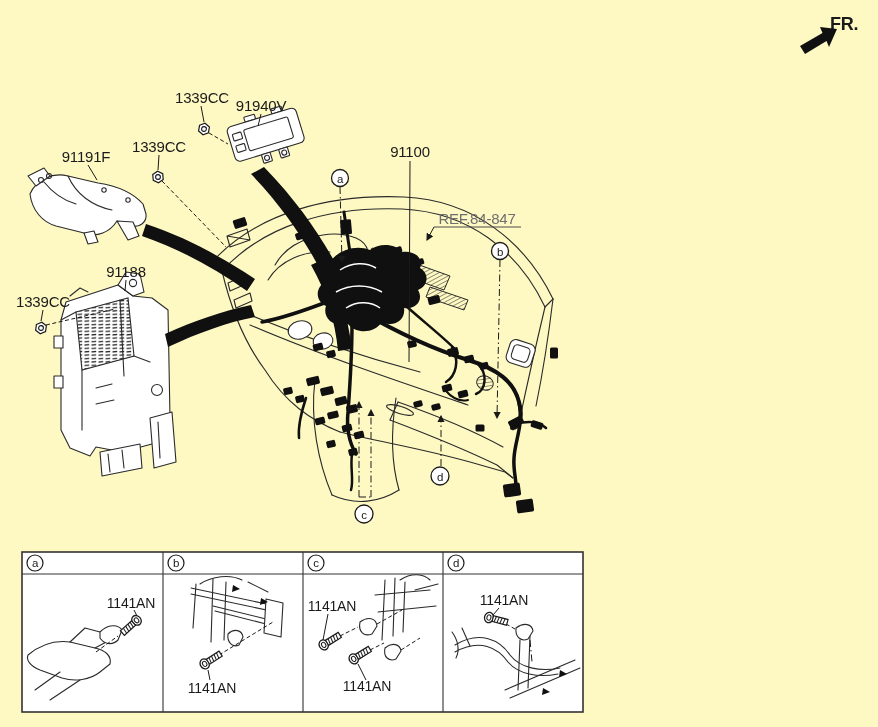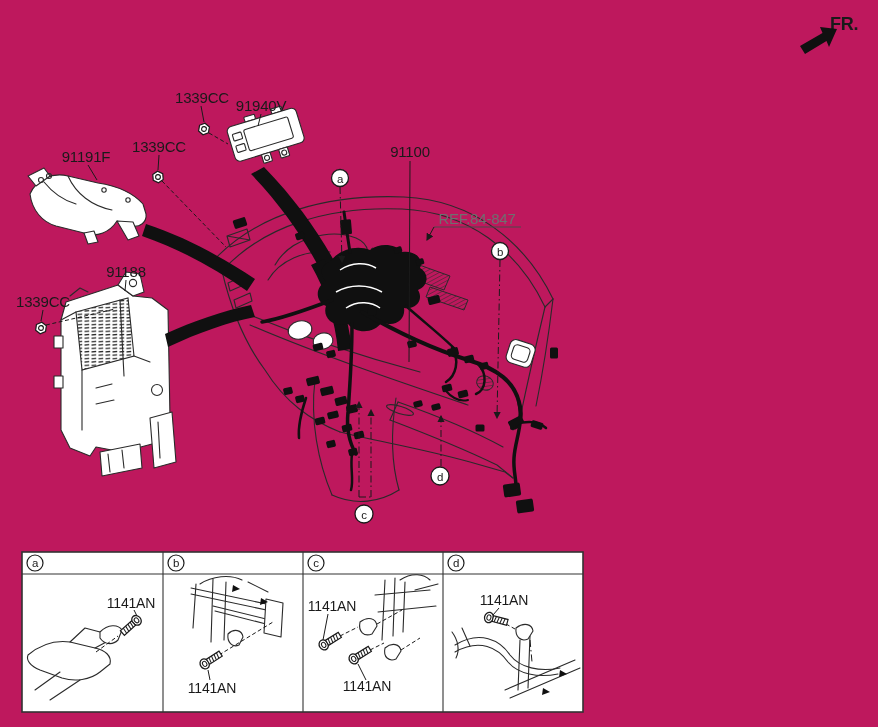--- a/index.html
+++ b/index.html
@@ -1,16 +1,16 @@
 <!DOCTYPE html>
 <html><head>
 <meta charset="utf-8">
 <style>
   html,body{margin:0;padding:0;background:#ffffff;}
-  .stage{position:relative;width:878px;height:727px;background:#be185d;overflow:hidden;
+  .stage{position:relative;width:878px;height:727px;background:#fef9c3;overflow:hidden;
          font-family:"Liberation Sans", sans-serif;}
   svg{position:absolute;left:0;top:0;}
   svg text{fill:#1a1a1a;font-family:"Liberation Sans", sans-serif;letter-spacing:-0.2px;}
   .part-label{font-size:15px;}
   .fr-label{font-size:18px;font-weight:bold;}
   .callout-letter{font-size:11.5px;}
   .bolt-label{font-size:14px;}
   .ref-label{fill:#6f6f6f;}
   .thin{stroke:#2a2a2a;stroke-width:1.1;fill:none;stroke-linecap:round;stroke-linejoin:round;}
   .thin-f{stroke:#2a2a2a;stroke-width:1.1;fill:#ffffff;stroke-linejoin:round;}

